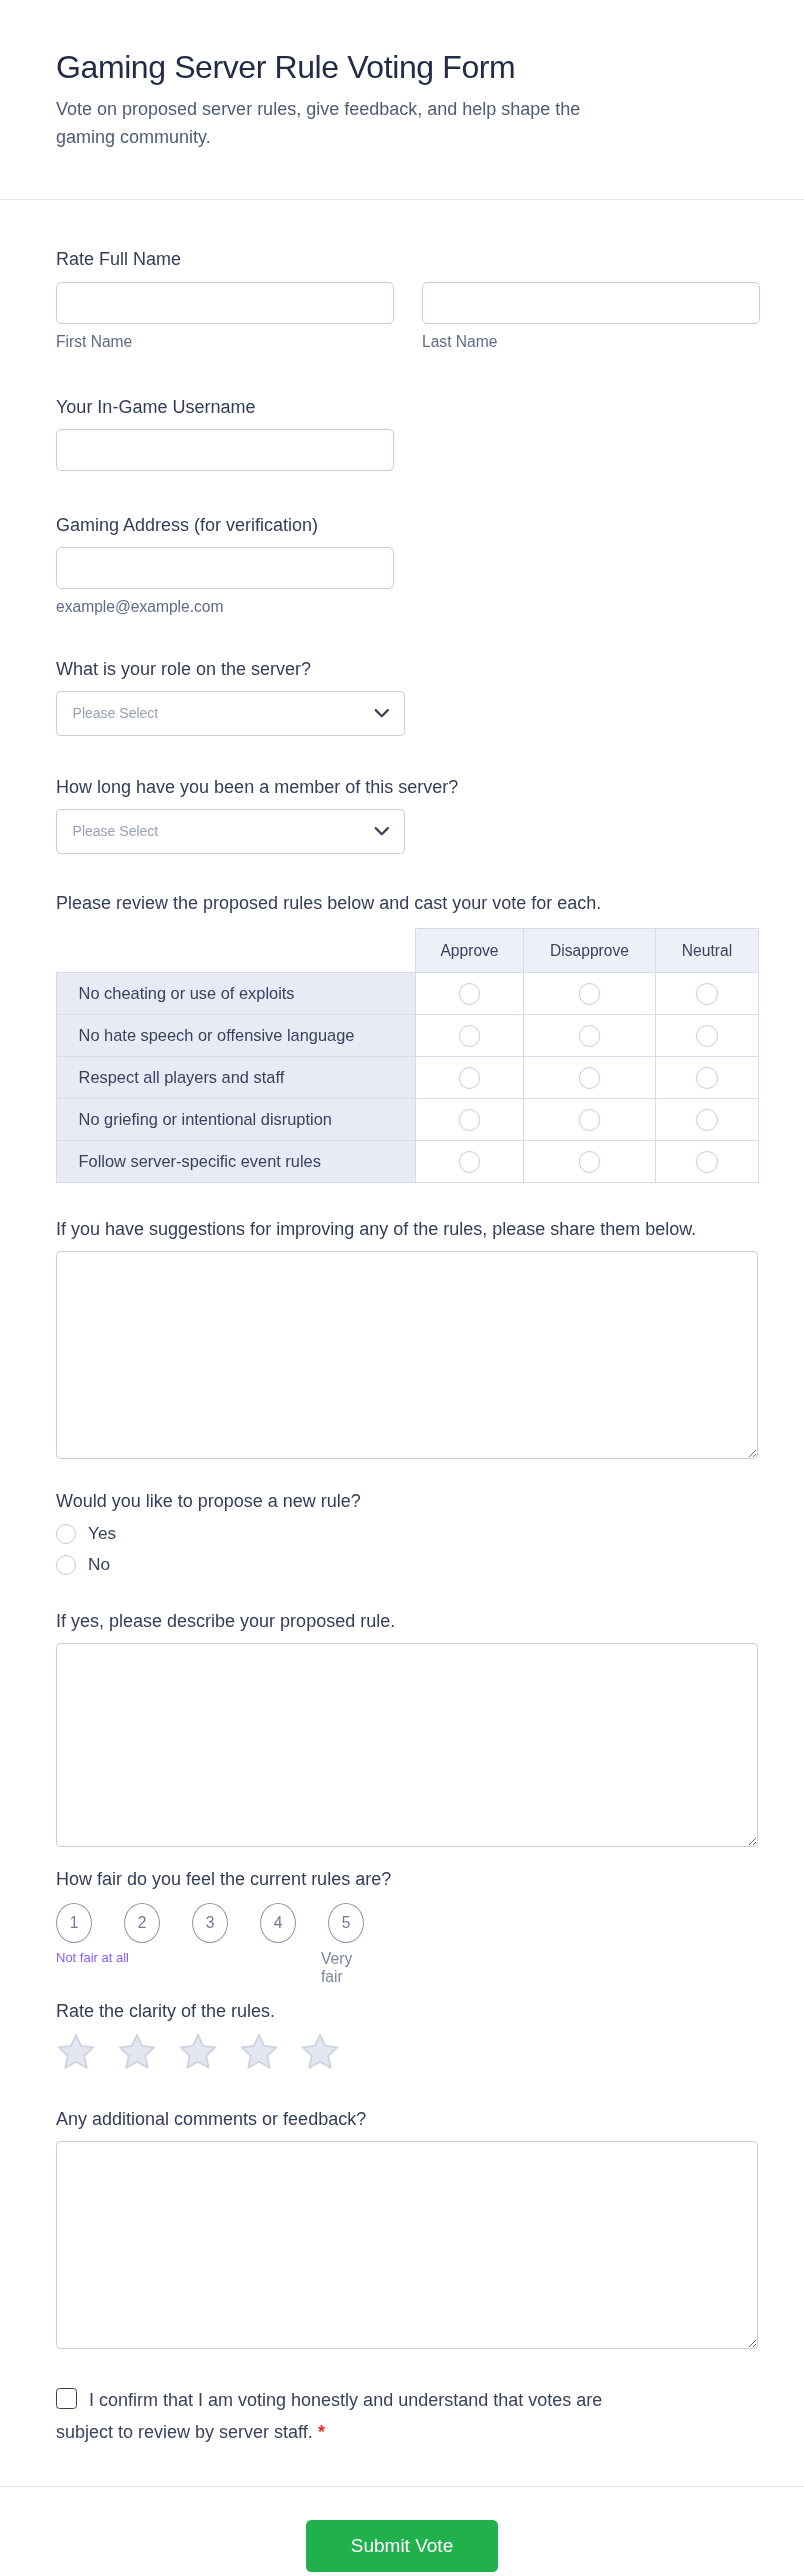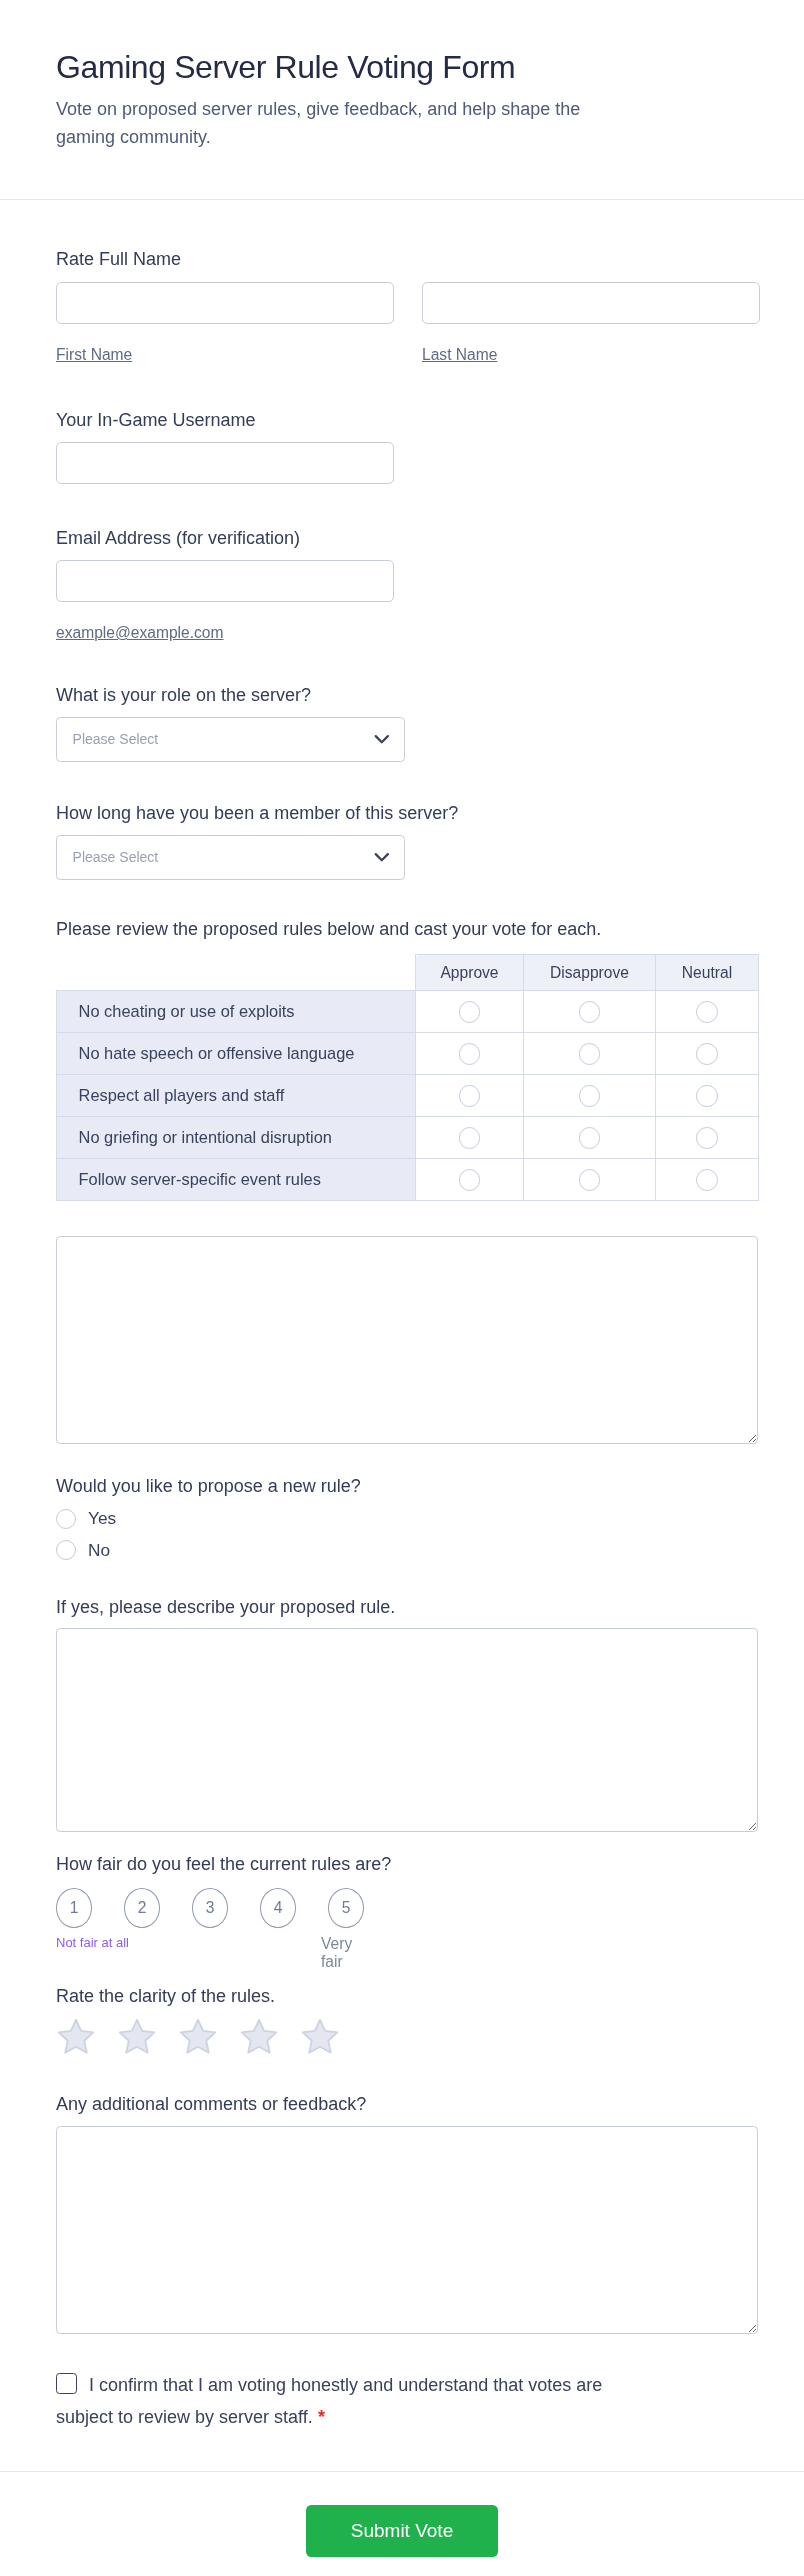--- a/index.html
+++ b/index.html
@@ -15,21 +15,21 @@
     line-height:38px;
   }
   .form-subtitle {
     margin-top:8.7px; font-size:18px; line-height:28px; color:#4f5b76;
     max-width:588px; font-weight:400;
   }
   .divider { border:none; border-top:0.9px solid #e5e8ef; margin-top:48px; }
   .form { padding:0 46px 0 56px; }
 
   .q-label { font-size:18px; font-weight:500; color:#333c58; line-height:22.5px; }
-  .sublabel { font-size:15.6px; color:#5e6b85; margin-top:22px;text-decoration:underline; }
+  .sublabel { font-size:15.6px; color:#5e6b85; margin-top:9px; }
 
   .name-row { display:flex; gap:28px; margin-top:12px; }
   .name-col { width:338px; }
 
   .text-input {
     width:338px; height:42px; border:0.9px solid #c6ccd8; border-radius:5.2px;
     background:#fff; outline:none; font-size:17.3px; padding:0 12px;
     color:#333c58; font-family:inherit;
   }
 
@@ -38,21 +38,21 @@
     border-radius:4.3px; background:#fff; display:flex; align-items:center;
     justify-content:space-between; padding:0 14px 0 15.6px; cursor:pointer;
   }
   .select-placeholder { font-size:14px; color:#98a1b3; }
   .chevron-svg { width:15.6px; height:10.4px; }
 
   table.matrix { border-collapse:collapse; margin-top:14px; table-layout:fixed; width:702px; }
   table.matrix th, table.matrix td { border:0.9px solid #d6dbe9; }
   table.matrix th.corner { border:none; background:#fff; }
   table.matrix th {
-    background:#eef0f8; height:36px; font-size:15.6px; font-weight:500;
+    background:#eef0f8; height:44px; font-size:15.6px; font-weight:500;
     color:#39425c; text-align:center;
   }
   table.matrix th:nth-child(2) { border-top-left-radius:3.5px; }
   table.matrix th:last-child { border-top-right-radius:3.5px; }
   table.matrix td { height:42px; }
   td.rowlabel {
     background:#e8ebf6; font-size:16.4px; color:#39425c; padding-left:21.6px;
     border-color:#d6dbe9;
   }
   td.radio-cell { background:#fff; text-align:center; }
@@ -129,21 +129,21 @@
       </div>
     </div>
   </div>
 
   <div class="mt52">
     <div class="q-label">Your In-Game Username</div>
     <input class="text-input mt12" type="text" value="" style="">
   </div>
 
   <div class="mt50">
-    <div class="q-label">Email Address (for verification)</div>
+    <div class="q-label">Gaming Address (for verification)</div>
     <input class="text-input mt12" type="text" value="" style="">
     <div class="sublabel">example@example.com</div>
   </div>
 
   <div class="mt48">
     <div class="q-label">What is your role on the server?</div>
     <div class="select-box">
       <span class="select-placeholder">Please Select</span>
       <svg class="chevron-svg" viewBox="0 0 18 12">
           <path d="M2 2.5 L9 9.5 L16 2.5" fill="none" stroke="#3b4356" stroke-width="2.6" stroke-linecap="round" stroke-linejoin="round"></path>
@@ -207,20 +207,21 @@
           <td class="rowlabel">Follow server-specific event rules</td>
           <td class="radio-cell"><span class="radio"></span></td>
           <td class="radio-cell"><span class="radio"></span></td>
           <td class="radio-cell"><span class="radio"></span></td>
         </tr>
       </tbody>
     </table>
   </div>
 
   <div class="mt40">
+    <div class="q-label">If you have suggestions for improving any of the rules, please share them below.</div>
     <textarea class="big" style=""></textarea>
   </div>
 
   <div class="mt36">
     <div class="q-label">Would you like to propose a new rule?</div>
     <div class="radio-opt">
       <span class="radio"></span>
       <span class="radio-opt-label">Yes</span>
     </div>
     <div class="radio-opt">

